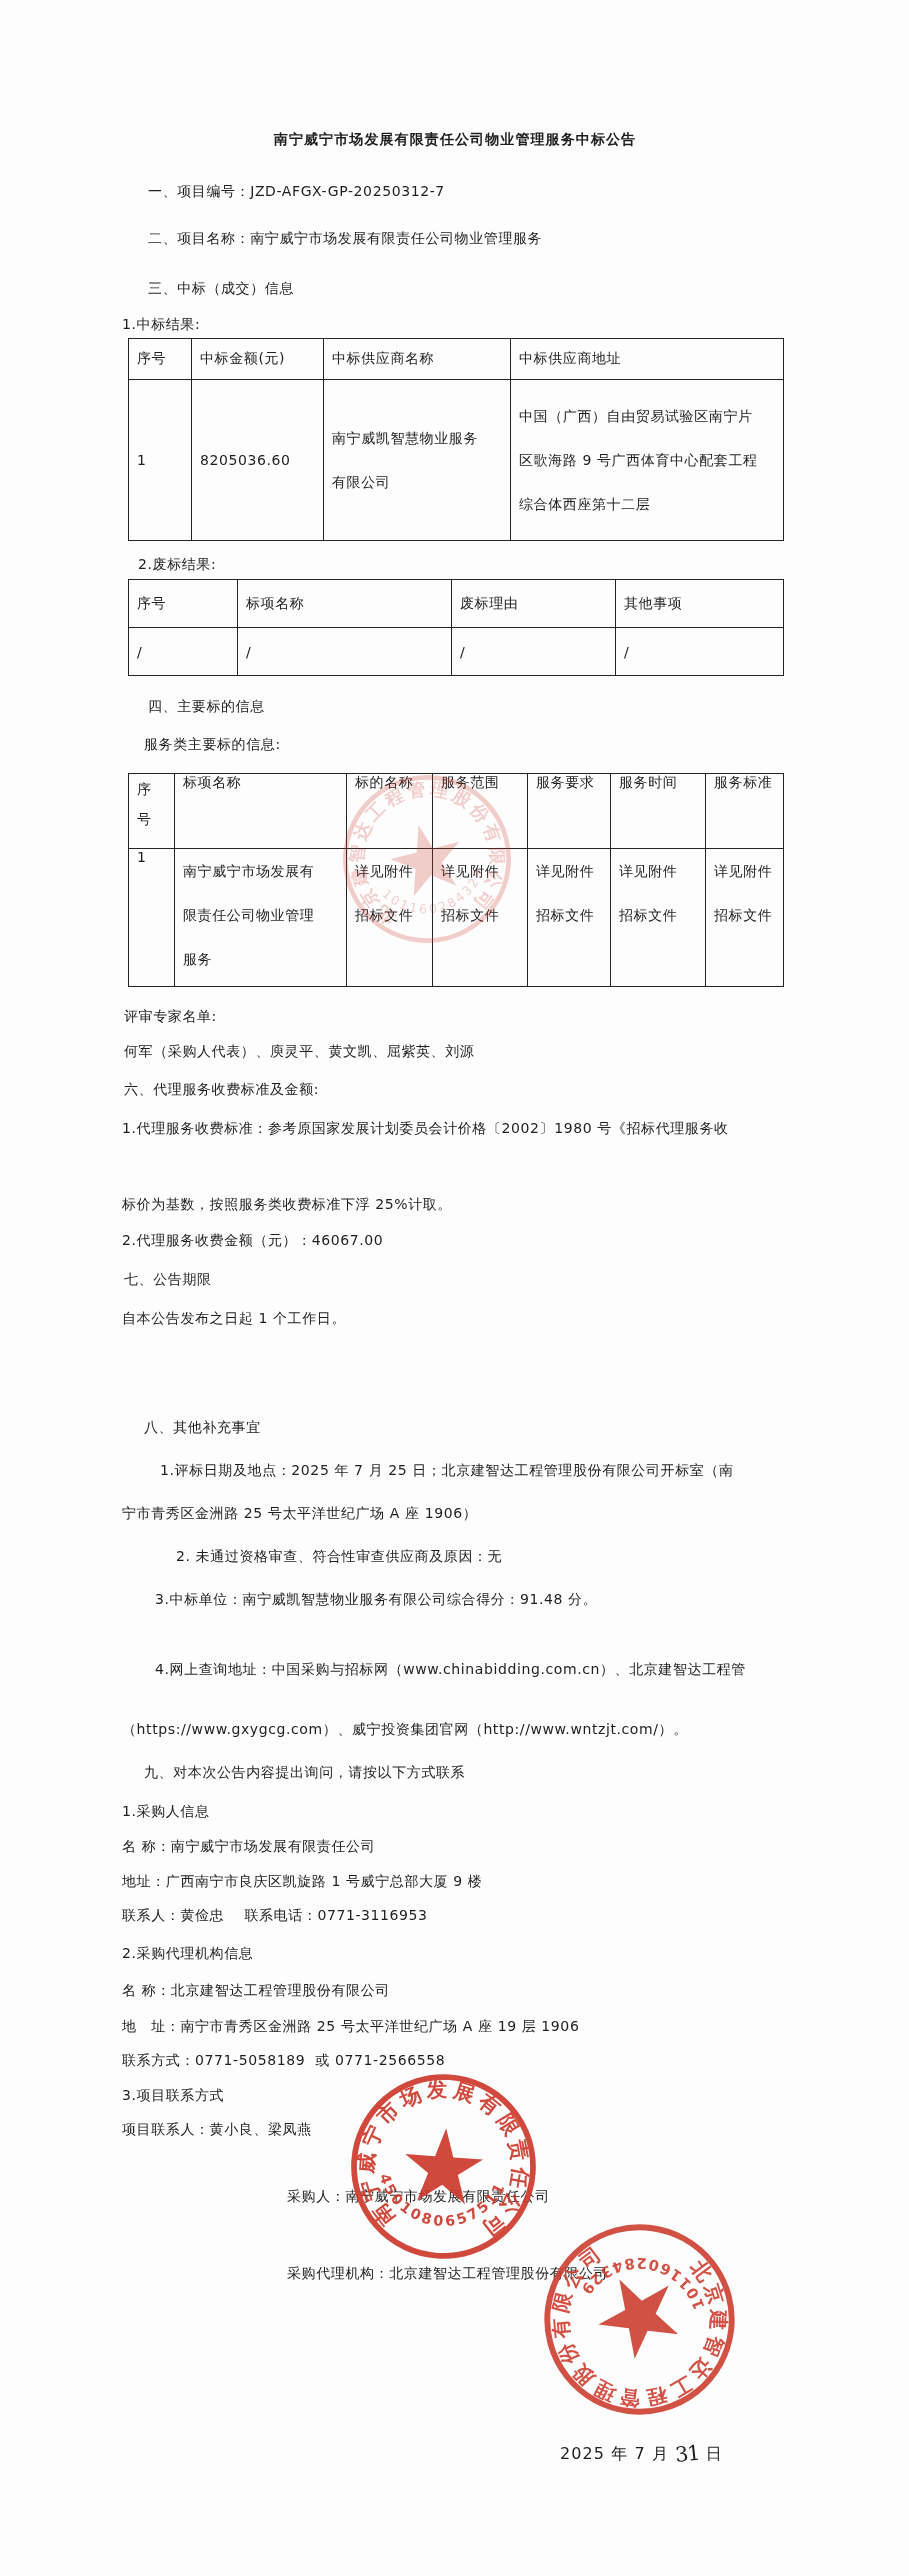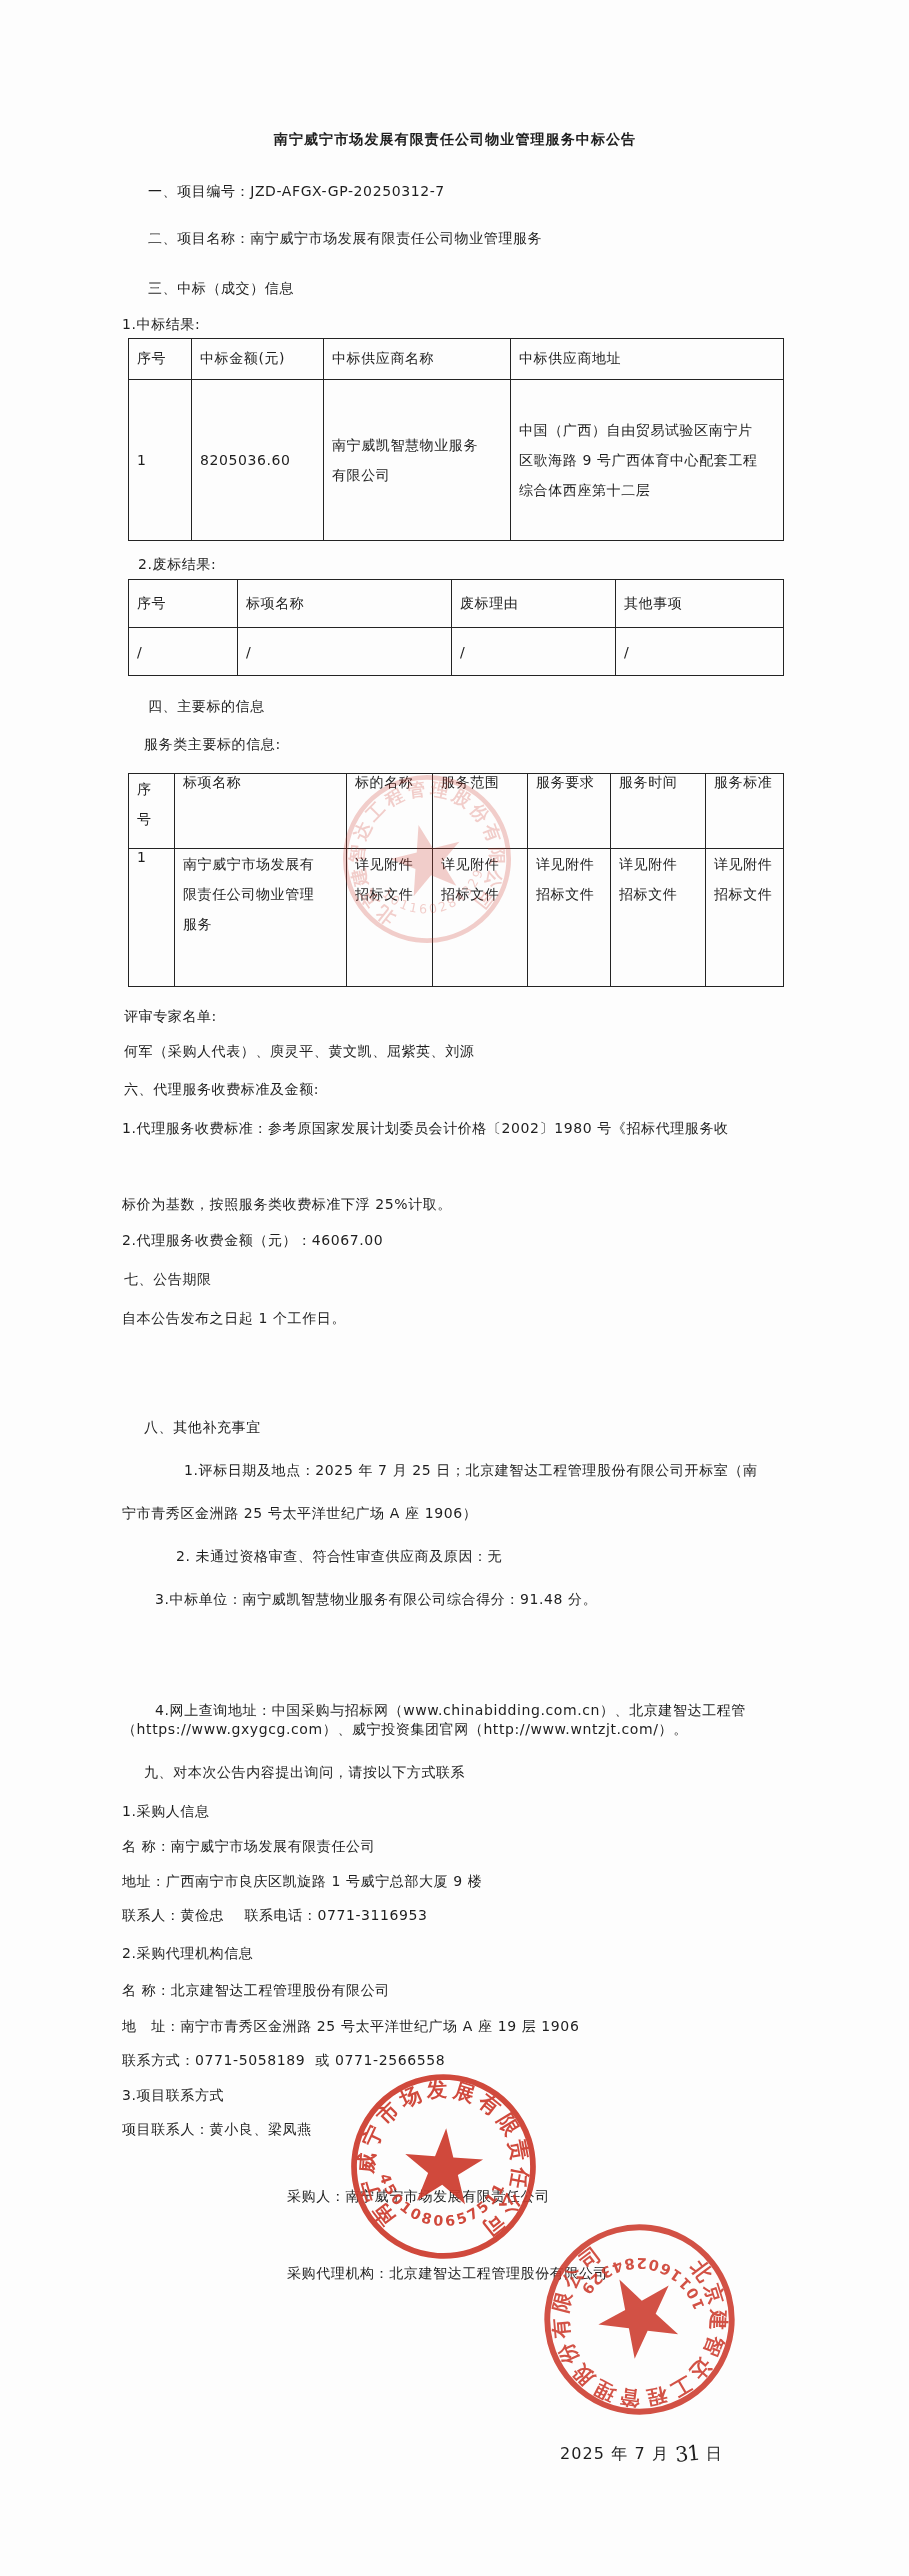--- a/index.html
+++ b/index.html
@@ -17,21 +17,21 @@
     position:absolute;left:0;top:131px;width:100%;
     text-align:center;font-size:14px;font-weight:bold;letter-spacing:1.1px;
   }
   table.doc{border-collapse:collapse;position:absolute;table-layout:fixed;background:transparent;}
   table.doc th,table.doc td{
     border:1.1px solid #242424;font-weight:normal;text-align:left;
     font-size:14px;padding:0 8px;letter-spacing:0.6px;box-sizing:border-box;margin-left:20px;
   }
   table.doc{border:1.7px solid #242424;}
   .hdr-thick th{border-bottom-width:2.3px;}
-  .cell-lines div{line-height:30px;}
+  .cell-lines div{line-height:44px;}
   .vmid{vertical-align:middle;}
   .vtop{vertical-align:top;padding-top:8px;}
   .slash-cell{padding-left:33px;font-size:17px;vertical-align:middle;}
   
   .seal{position:absolute;pointer-events:none;}
   .seal svg{display:block;}
   .handwritten{
     display:inline-block;font-family:"DejaVu Serif","Liberation Serif",serif;
     font-size:20.7px;transform:rotate(-6deg) translateY(1.7px);letter-spacing:-1.1px;
   }
@@ -162,25 +162,25 @@
   <div class="line" style="left:124px;top:1043px;">何军（采购人代表）、庾灵平、黄文凯、屈紫英、刘源</div>
   <div class="line" style="left:124px;top:1081px;">六、代理服务收费标准及金额:</div>
   <div class="line" style="left:122px;top:1120px;">1.代理服务收费标准：参考原国家发展计划委员会计价格〔2002〕1980 号《招标代理服务收</div>
   <div class="line" style="left:122px;top:1196px;">标价为基数，按照服务类收费标准下浮 25%计取。</div>
   <div class="line" style="left:122px;top:1232px;">2.代理服务收费金额（元）：46067.00</div>
 
   <div class="line" style="left:124px;top:1271px;">七、公告期限</div>
   <div class="line" style="left:122px;top:1310px;">自本公告发布之日起 1 个工作日。</div>
 
   <div class="line" style="left:144px;top:1419px;">八、其他补充事宜</div>
-  <div class="line" style="left:160px;top:1462px;margin-left:24px;">1.评标日期及地点：2025 年 7 月 25 日；北京建智达工程管理股份有限公司开标室（南</div>
+  <div class="line" style="left:160px;top:1462px;">1.评标日期及地点：2025 年 7 月 25 日；北京建智达工程管理股份有限公司开标室（南</div>
   <div class="line" style="left:122px;top:1505px;">宁市青秀区金洲路 25 号太平洋世纪广场 A 座 1906）</div>
   <div class="line" style="left:160px;top:1548px;margin-left:16px;">2. 未通过资格审查、符合性审查供应商及原因：无</div>
   <div class="line" style="left:155px;top:1591px;">3.中标单位：南宁威凯智慧物业服务有限公司综合得分：91.48 分。</div>
-  <div class="line" style="left:155px;top:1702px;">4.网上查询地址：中国采购与招标网（www.chinabidding.com.cn）、北京建智达工程管</div>
+  <div class="line" style="left:155px;top:1661px;">4.网上查询地址：中国采购与招标网（www.chinabidding.com.cn）、北京建智达工程管</div>
   <div class="line" style="left:122px;top:1721px;">（https://www.gxygcg.com）、威宁投资集团官网（http://www.wntzjt.com/）。</div>
 
   <div class="line" style="left:144px;top:1764px;">九、对本次公告内容提出询问，请按以下方式联系</div>
   <div class="line" style="left:122px;top:1803px;">1.采购人信息</div>
   <div class="line" style="left:122px;top:1838px;">名 称：南宁威宁市场发展有限责任公司</div>
   <div class="line" style="left:122px;top:1873px;">地址：广西南宁市良庆区凯旋路 1 号威宁总部大厦 9 楼</div>
   <div class="line" style="left:122px;top:1907px;">联系人：黄俭忠    联系电话：0771-3116953</div>
   <div class="line" style="left:122px;top:1945px;">2.采购代理机构信息</div>
   <div class="line" style="left:122px;top:1982px;">名 称：北京建智达工程管理股份有限公司</div>
   <div class="line" style="left:122px;top:2018px;">地　址：南宁市青秀区金洲路 25 号太平洋世纪广场 A 座 19 层 1906</div>

